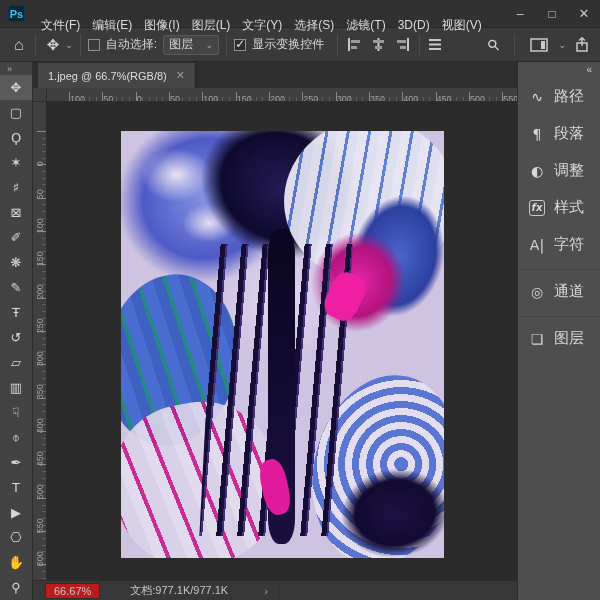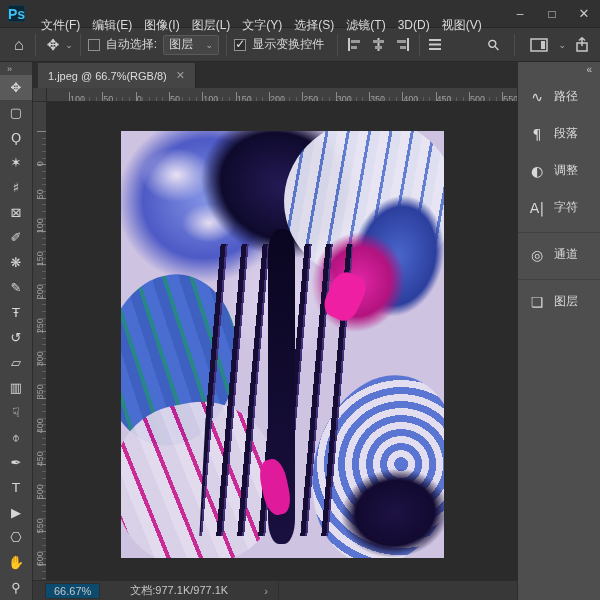--- a/index.html
+++ b/index.html
@@ -1,21 +1,21 @@
 <!DOCTYPE html>
 <html><head>
 <meta charset="utf-8">
 <style>
   html,body{margin:0;padding:0;background:#262626;}
   *{box-sizing:border-box;font-family:"Liberation Sans","DejaVu Sans",sans-serif;}
   .app{position:relative;width:600px;height:600px;background:#333;overflow:hidden;user-select:none;}
 
   
   .titlebar{height:28px;background:#313131;display:flex;align-items:center;border-bottom:1px solid #262626;}
-  .pslogo{width:17px;height:17px;margin:0 10px 0 8px;background:#0b2635;color:#3fc1f2;font-size:14px;font-weight:bold;
+  .pslogo{width:17px;height:17px;margin:0 10px 0 8px;background:#0b2635;color:#3fc1f2;font-size:11px;font-weight:bold;
           display:flex;align-items:center;justify-content:center;border-radius:2px;border:1px solid #0e3a52;}
   .menu{display:flex;align-items:center;height:100%;}
   .menu-item{padding:0 6px;font-size:12px;color:#dcdcdc;line-height:27px;white-space:nowrap;cursor:default;margin-top:24px;}
   .wincontrols{margin-left:auto;display:flex;height:100%;}
   .winbtn{width:32px;display:flex;align-items:center;justify-content:center;color:#c9c9c9;font-size:12px;}
   .winbtn.close{font-size:13px;}
 
   
   .optionsbar{height:34px;background:#3a3a3a;border-bottom:1px solid #282828;display:flex;align-items:center;padding:0 6px;}
   .ob-sep{width:1px;height:22px;background:#4c4c4c;margin:0 7px;}
@@ -88,33 +88,33 @@
   .a9{left:-16px;top:143px;width:132px;height:172px;background:repeating-linear-gradient(64deg,#2e55bd 0 10px,#15807c 10px 14px,#3a63cf 14px 26px);border-radius:50%;transform:rotate(8deg);opacity:.9;}
   .a10{left:-6px;top:272px;width:162px;height:162px;background:repeating-linear-gradient(78deg,#e4ddee 0 11px,#c81e90 11px 15px,#d9d2e8 15px 30px);border-radius:45%;transform:rotate(-10deg);opacity:.92;}
   .a11{left:193px;top:243px;width:142px;height:192px;background:repeating-radial-gradient(circle at 60% 45%,#4668cf 0 7px,#e6e2f2 7px 14px);border-radius:50%;transform:rotate(14deg);opacity:.85;}
   .a12{left:208px;top:328px;width:132px;height:108px;background:radial-gradient(closest-side,#1d1244 0%,#120a30 60%,rgba(18,10,48,0) 82%);transform:rotate(-8deg);}
   .a13{left:207px;top:142px;width:34px;height:47px;background:#ef1fa4;border-radius:35%;transform:rotate(25deg);}
   .a14{left:141px;top:328px;width:26px;height:56px;background:#e01b9b;border-radius:40%;transform:rotate(-12deg);}
 
   
   .statusbar{height:20px;background:#383838;border-top:1px solid #2c2c2c;display:flex;align-items:center;
              font-size:11px;color:#c6c6c6;}
-  .zoombox{margin-left:12px;padding:1px 8px;background:#0c4a6e;border:1px solid #2e2e2e;}
+  .zoombox{margin-left:12px;padding:1px 8px;background:#b91c1c;border:1px solid #2e2e2e;}
   .docbox{margin-left:20px;padding:1px 10px;display:flex;align-items:center;gap:36px;border-right:1px solid #2e2e2e;}
   .docchev{color:#aaa;font-size:11px;}
 
   
   .rightcol{width:83px;background:#4e4e4e;border-left:1px solid #2c2c2c;display:flex;flex-direction:column;}
   .rp-head{height:16px;text-align:right;padding:2px 7px 0 0;color:#c9c9c9;font-size:10px;letter-spacing:1px;}
   .pgroup{display:flex;flex-direction:column;}
   .pgroup + .pgroup{margin-top:6px;border-top:1px solid #424242;padding-top:3px;}
   .pitem{height:37px;display:flex;align-items:center;gap:7px;padding-left:9px;}
   .pglyph{width:20px;text-align:center;color:#d8d8d8;font-size:14px;line-height:1;font-family:"DejaVu Sans",sans-serif;}
   .pitem.boxed .pglyph{font-size:10px;font-style:italic;font-weight:bold;border:1px solid #c9c9c9;border-radius:3px;width:16px;margin:0 2px;padding:2px 0;}
-  .plabel{font-size:12px;color:#d8d8d8;white-space:nowrap;text-align:center;}
+  .plabel{font-size:15px;color:#d8d8d8;white-space:nowrap;text-align:center;}
 </style>
 </head>
 <body>
 
 <div class="app">
 
   <div class="titlebar">
     <div class="pslogo">Ps</div>
     <div class="menu">
 
@@ -336,20 +336,24 @@
             <span class="plabel">路径</span>
           </div>
           <div class="pitem">
             <span class="pglyph">¶</span>
             <span class="plabel">段落</span>
           </div>
           <div class="pitem">
             <span class="pglyph">◐</span>
             <span class="plabel">调整</span>
           </div>
+          <div class="pitem boxed">
+            <span class="pglyph">fx</span>
+            <span class="plabel">样式</span>
+          </div>
           <div class="pitem">
             <span class="pglyph">A|</span>
             <span class="plabel">字符</span>
           </div>
         </div>
       <div class="pgroup">
 
       <div class="pitem">
             <span class="pglyph">◎</span>
             <span class="plabel">通道</span>

